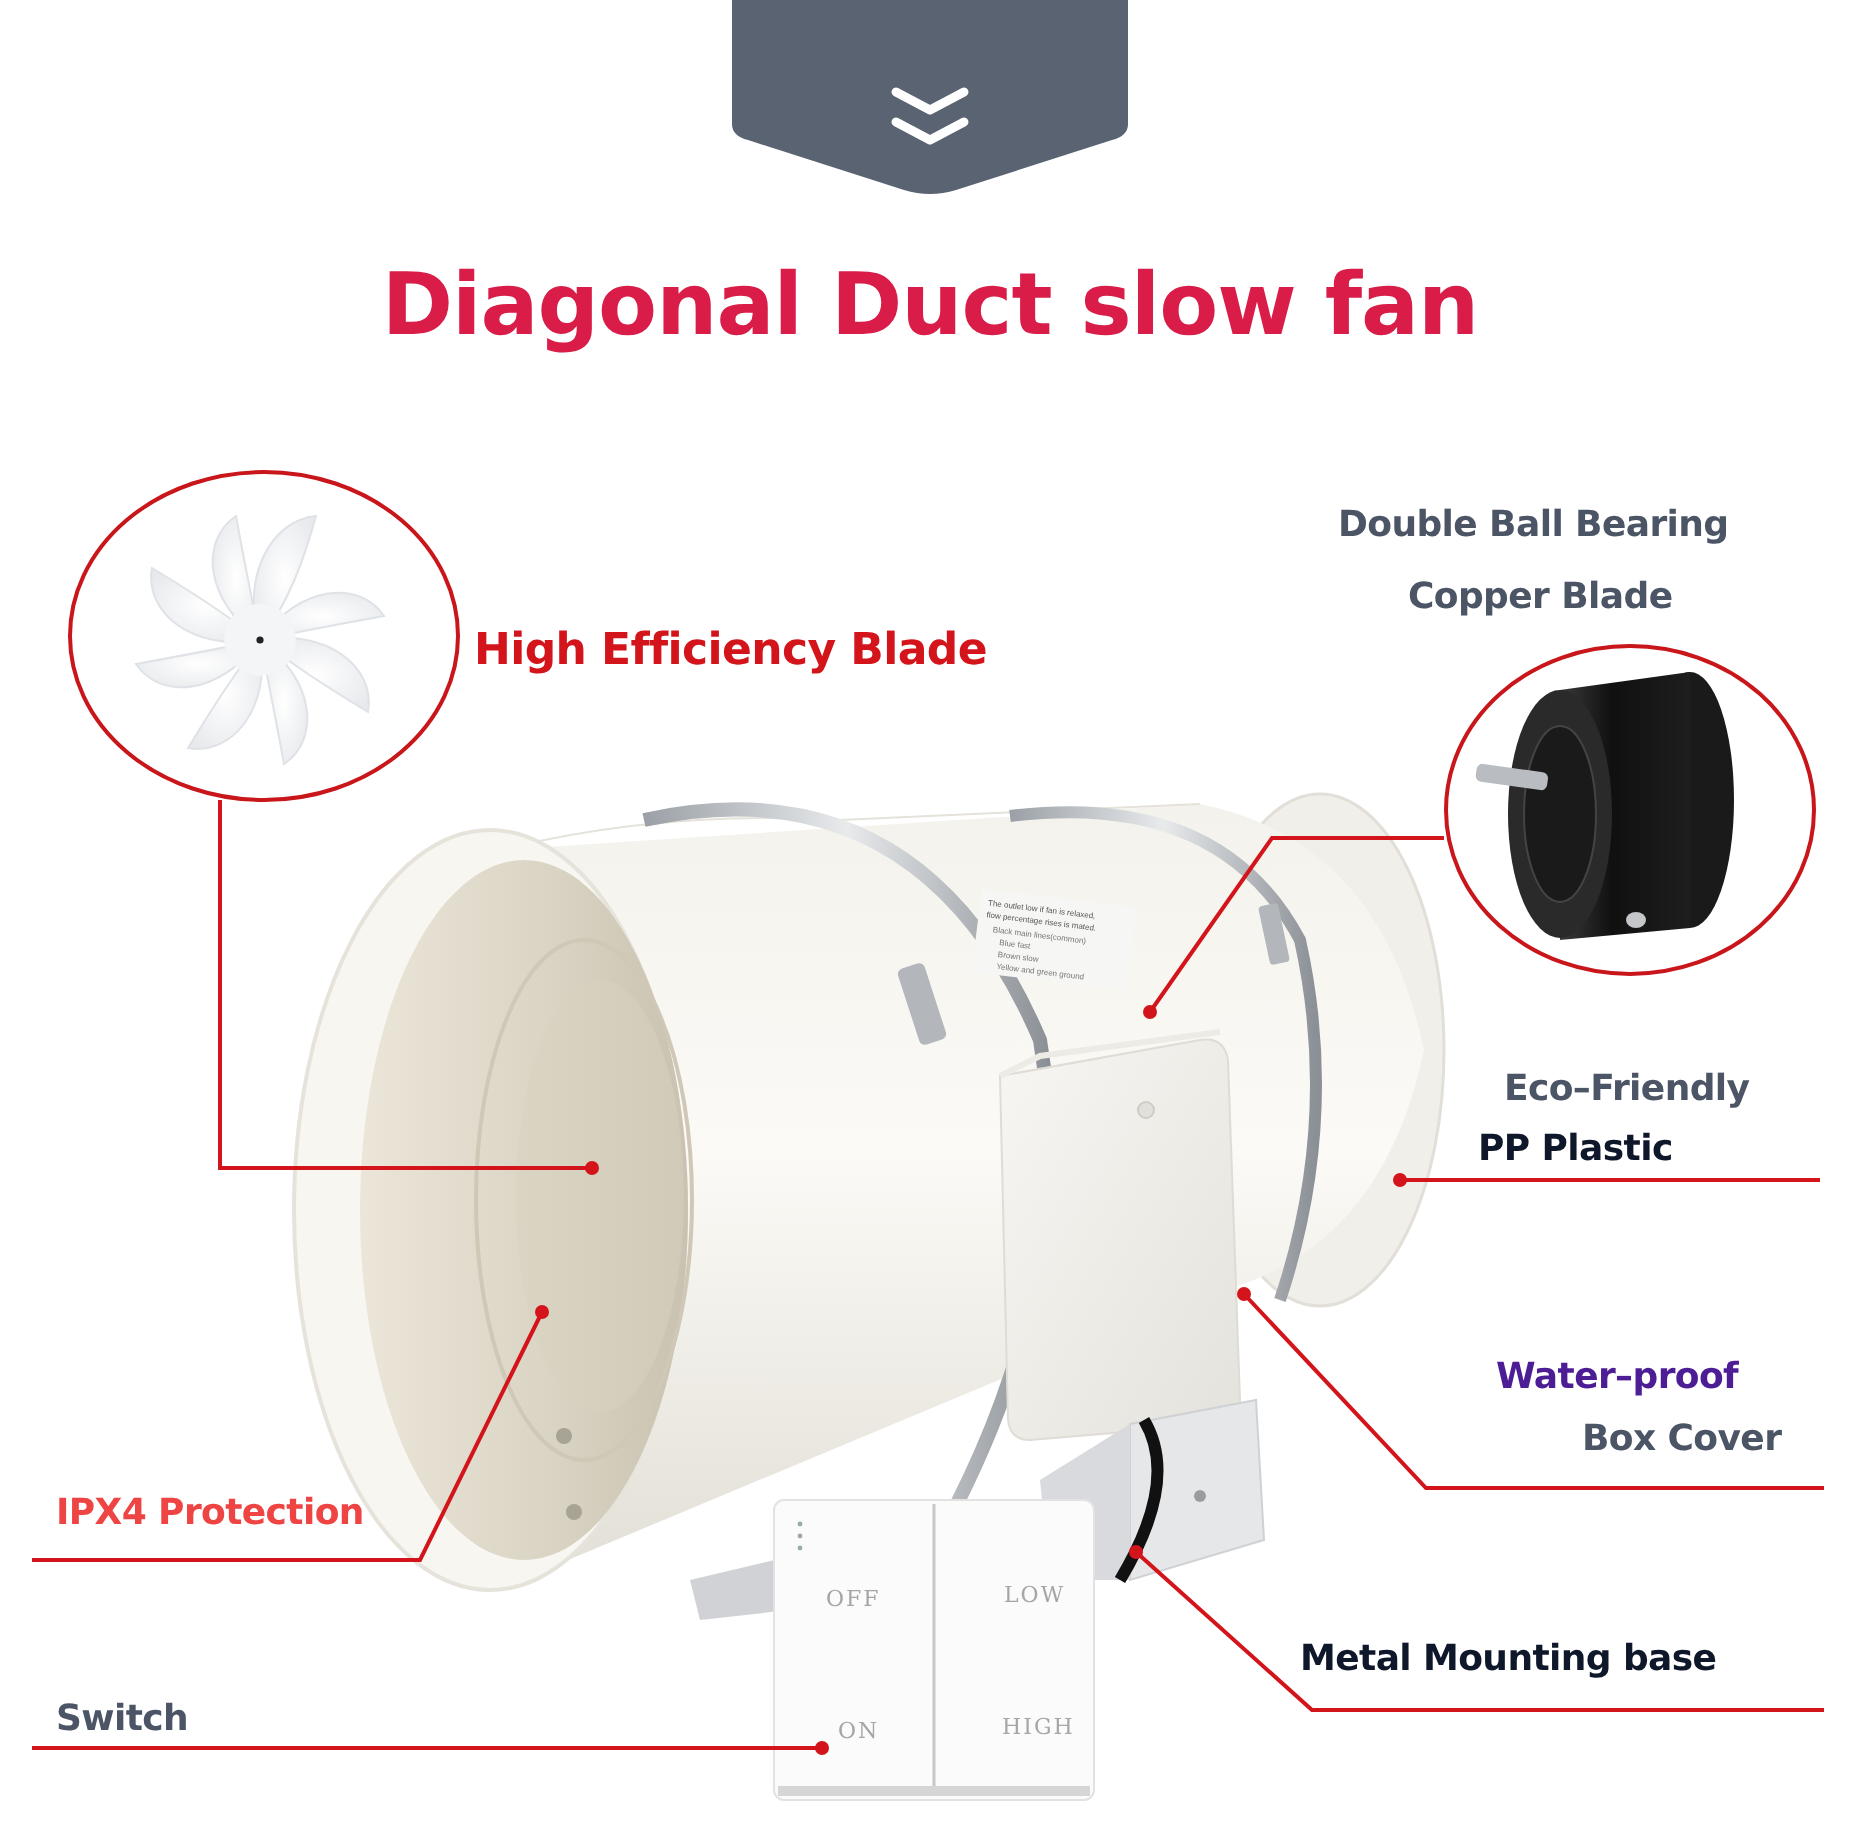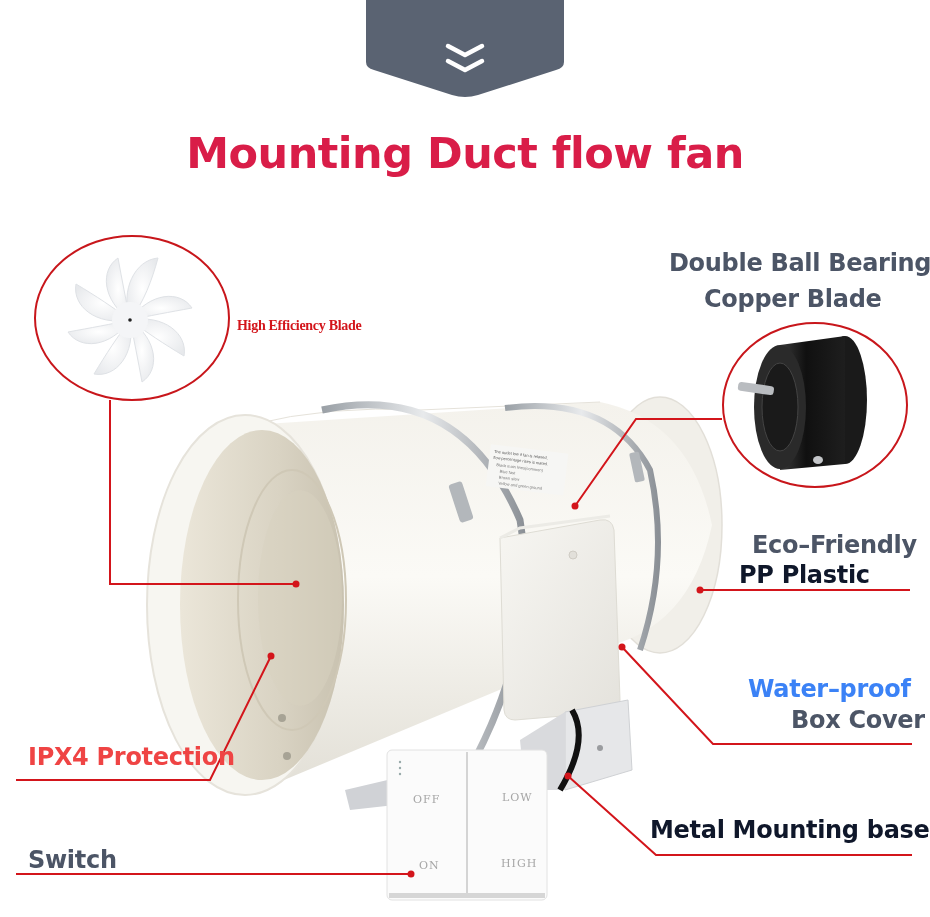--- a/index.html
+++ b/index.html
@@ -13,39 +13,39 @@
     position: absolute; left: 0; top: 128px; width: 930px; text-align: center;
     font-size: 43px; font-weight: bold; letter-spacing: -0.5px;
   }
 
   .stage { position: absolute; left: 0; top: 0; width: 930px; height: 917px; }
   .stage svg { position: absolute; left: 0; top: 0; }
 
   .label {
     position: absolute; font-weight: bold; white-space: nowrap; line-height: 32px;
   }
-  .label.gray { font-size: 24px; letter-spacing: -0.3px; }
-  .label.red { font-size: 14px; letter-spacing: -0.3px; line-height: 20px; font-family: Liberation Serif, serif; }
+  .label.gray { font-size: 18px; letter-spacing: -0.3px; }
+  .label.red { font-size: 22px; letter-spacing: -0.3px; line-height: 20px; }
 
   .switch-text { font-family: "DejaVu Serif", "Liberation Serif", serif; font-size: 11px; fill: #a6a6a6; letter-spacing: 1px; }
 </style>
 </head>
 <body>
 
 <div class="banner-tab">
   <svg width="198" height="98" viewBox="0 0 198 98">
     <path id="banner-shape" d="M0 0 H198 V62 Q198 68 190 70 L112 95 Q99 99 86 95 L8 70 Q0 68 0 62 Z" fill="#5a6372"></path>
     <g fill="none" stroke="#ffffff" stroke-width="4.5" stroke-linecap="round" stroke-linejoin="round">
       <polyline points="82,46 99,55 116,46"></polyline>
       <polyline points="82,61 99,70 116,61"></polyline>
     </g>
   </svg>
 </div>
 
-<h1 class="page-title" style="color: rgb(217, 29, 72);">Mounting Duct flow fan</h1>
+<h1 class="page-title" style="color: rgb(217, 29, 72);">Diagonal Duct slow fan</h1>
 
 <div class="stage">
   <svg width="930" height="917" viewBox="0 0 930 917">
     <defs>
       <radialGradient id="blade-grad" cx="50%" cy="50%" r="60%">
         <stop offset="0%" stop-color="#ffffff"></stop>
         <stop offset="100%" stop-color="#e7e9ec"></stop>
       </radialGradient>
       <linearGradient id="body-grad" x1="0" y1="0" x2="0" y2="1">
         <stop offset="0%" stop-color="#f4f2ec"></stop>
@@ -189,20 +189,20 @@
 </div>
 
 <div class="label red" style="left: 237px; top: 316px; color: rgb(211, 21, 27);">High Efficiency Blade</div>
 
 <div class="label gray" style="left: 669px; top: 247px; color: rgb(76, 85, 102);">Double Ball Bearing</div>
 <div class="label gray" style="left: 704px; top: 283px; color: rgb(76, 85, 102);">Copper Blade</div>
 
 <div class="label gray" style="left: 752px; top: 529px; color: rgb(76, 85, 102); text-align: right;">Eco–Friendly</div>
 <div class="label gray" style="left: 739px; top: 559px; color: #0f172a;">PP Plastic</div>
 
-<div class="label gray" style="left: 748px; top: 673px; color: #3b82f6;">Water–proof</div>
+<div class="label gray" style="left: 748px; top: 673px; color: #4c1d95;">Water–proof</div>
 <div class="label gray" style="left: 748px; top: 704px; color: rgb(76, 85, 102); margin-left: 43px;">Box Cover</div>
 
 <div class="label gray" style="left: 28px; top: 741px; color: #ef4444;">IPX4 Protection</div>
 
 <div class="label gray" style="left: 650px; top: 814px; color: #0f172a;">Metal Mounting base</div>
 
 <div class="label gray" style="left: 28px; top: 844px; color: rgb(76, 85, 102);">Switch</div>
 
 </body></html>

